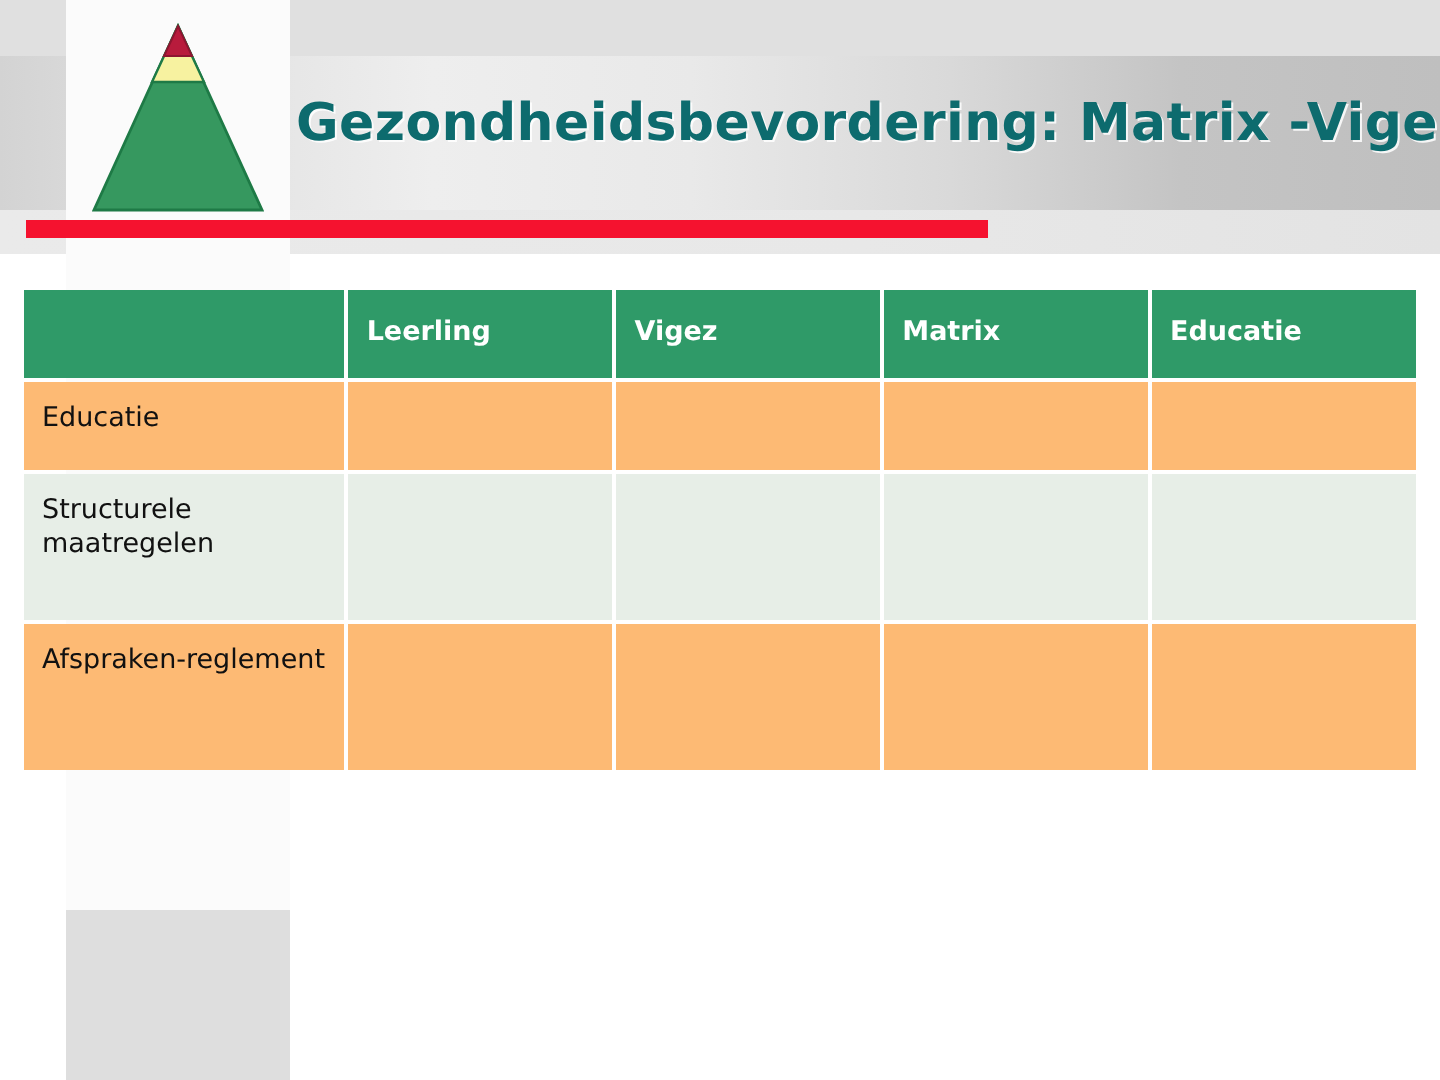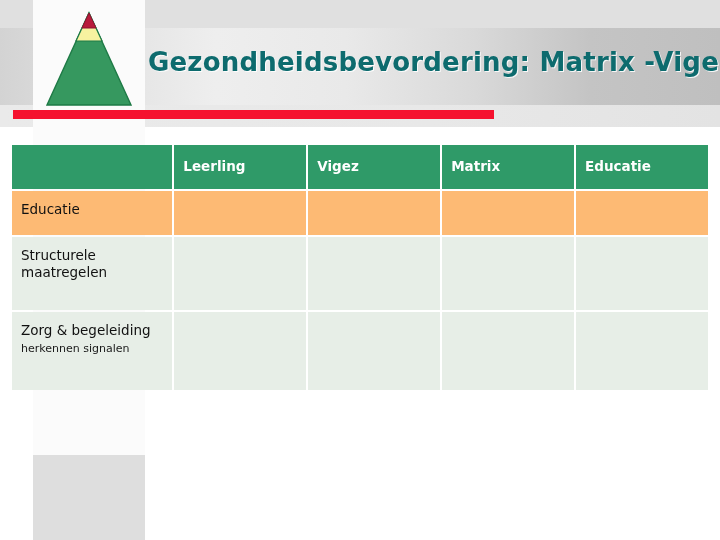--- a/index.html
+++ b/index.html
@@ -224,25 +224,22 @@
         <td class="cell"></td>
         <td class="cell"></td>
       </tr>
       <tr class="row-light h-r2">
         <td class="cell label-cell">Structurele maatregelen</td>
         <td class="cell"></td>
         <td class="cell"></td>
         <td class="cell"></td>
         <td class="cell"></td>
       </tr>
-      <tr class="row-light h-r4">
-        <td class="cell label-cell">
-          <span>Zorg &amp; begeleiding</span>
-          <span class="sub">herkennen signalen</span>
-        </td>
+      <tr class="row-dark h-r3">
+        <td class="cell label-cell">Afspraken-reglement</td>
         <td class="cell"></td>
         <td class="cell"></td>
         <td class="cell"></td>
         <td class="cell"></td>
       </tr>
     </tbody>
   </table>
 
 </div>
 

